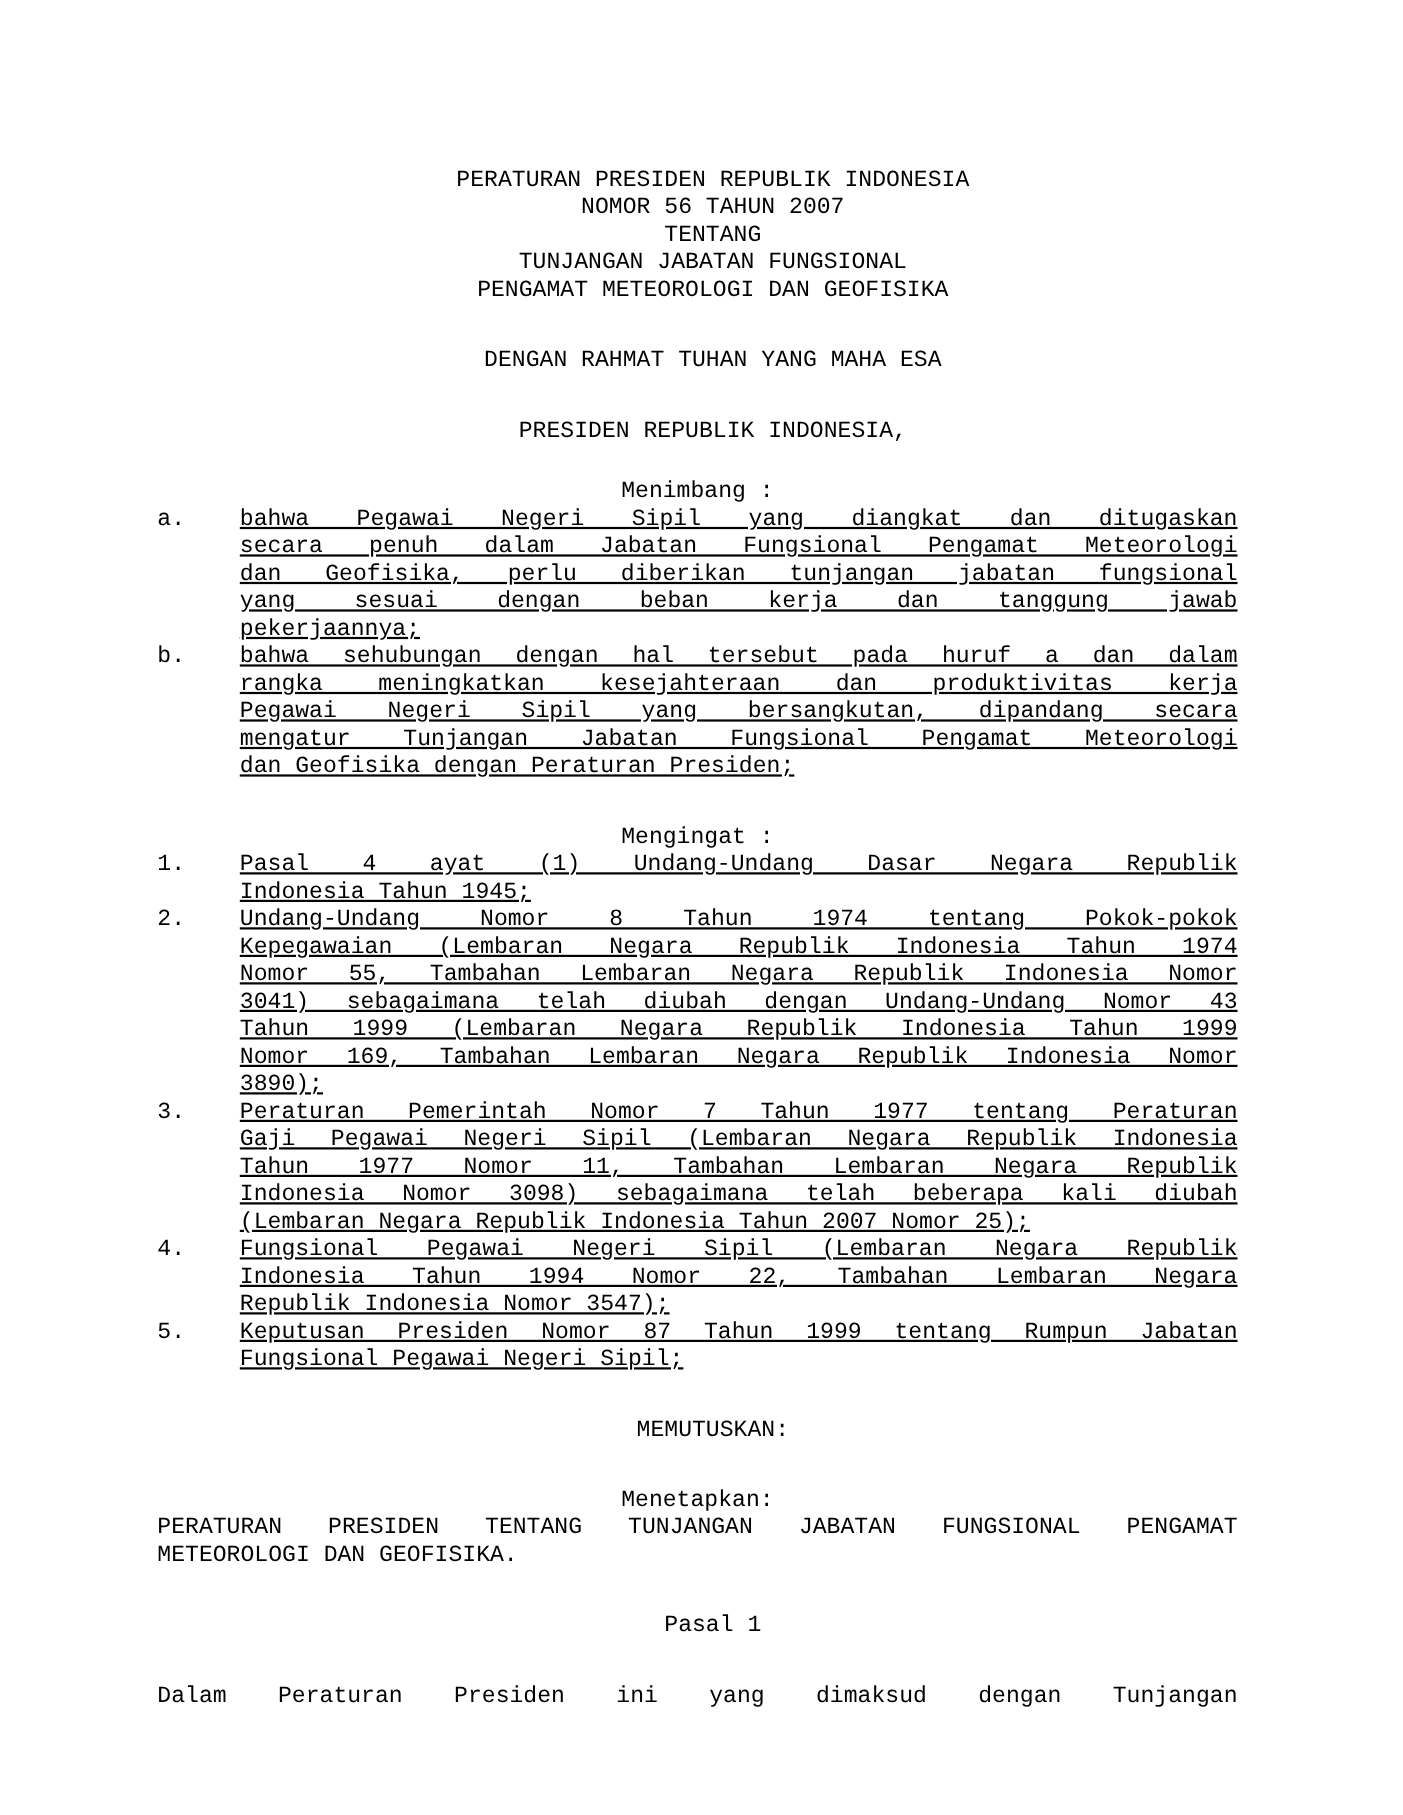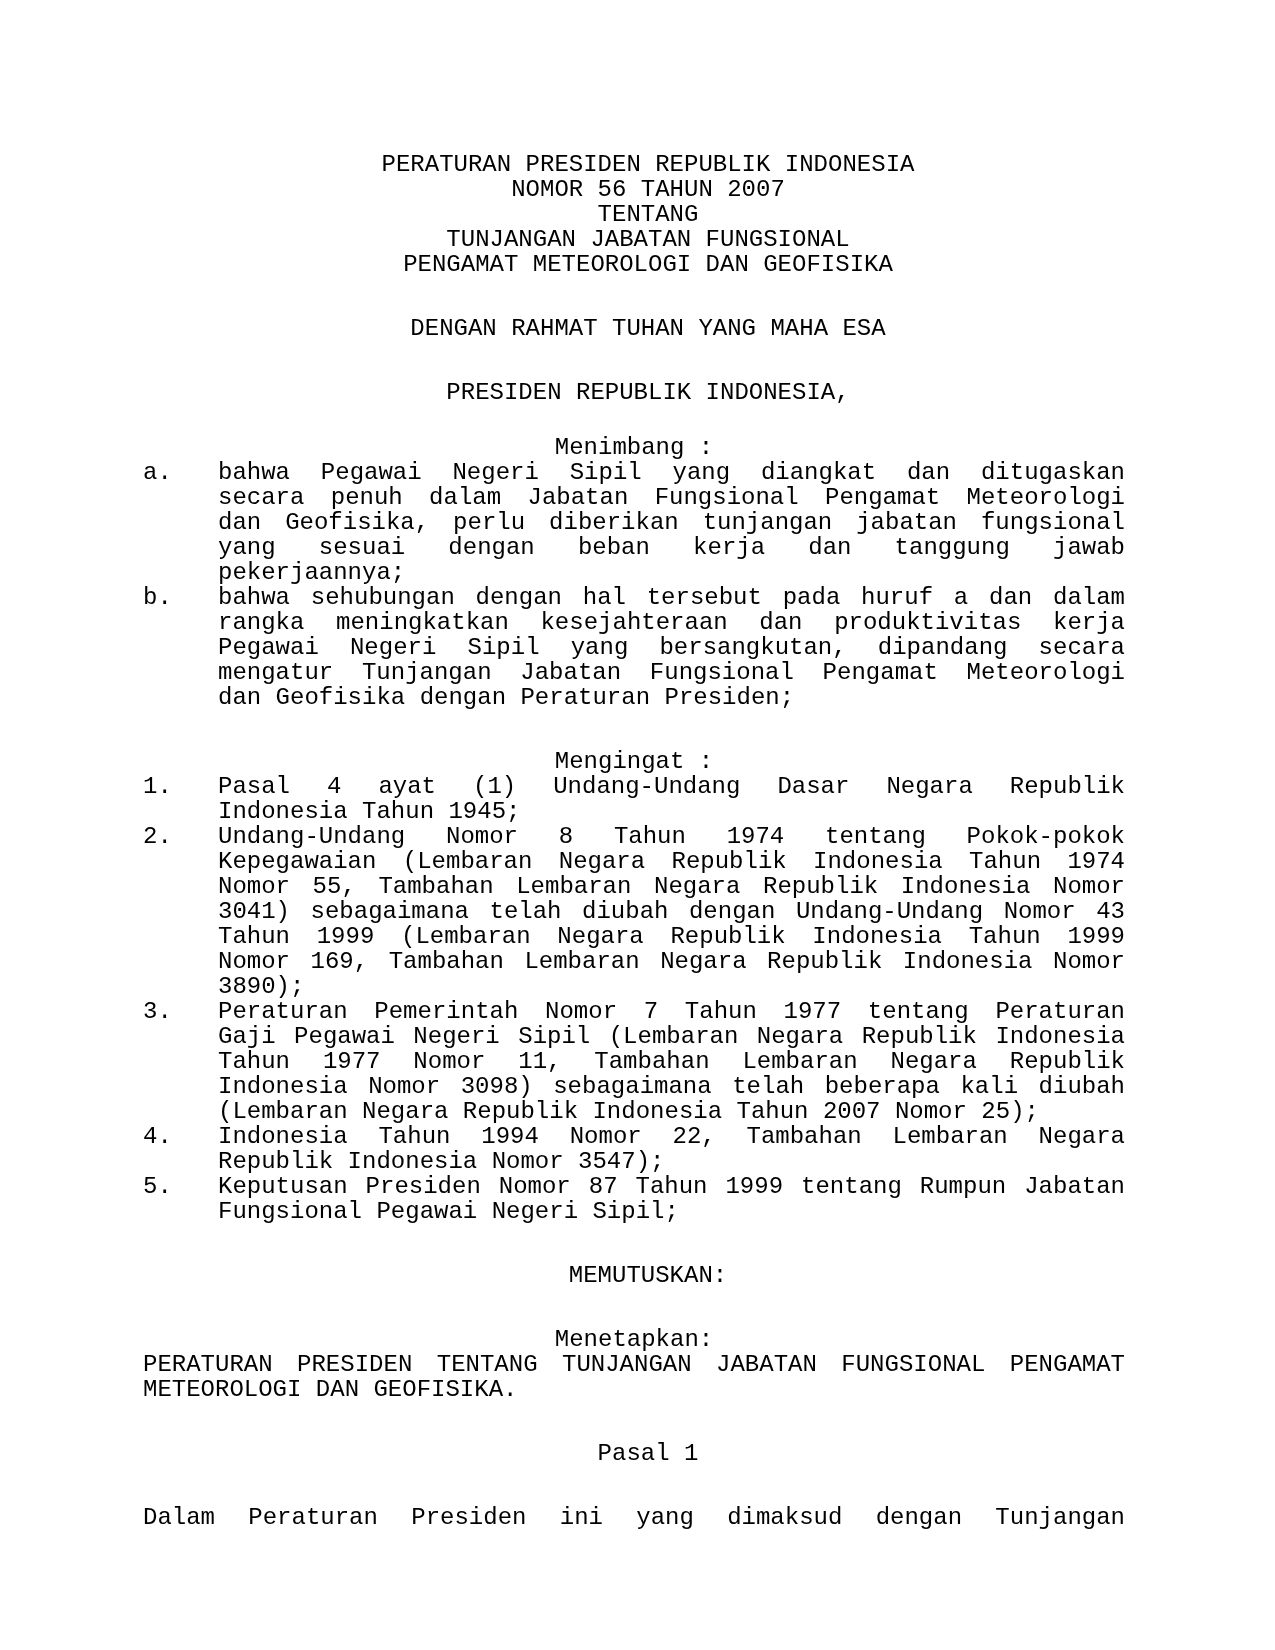--- a/index.html
+++ b/index.html
@@ -9,40 +9,40 @@
   }
   .page {
     position: relative;
     width: 1275px;
     height: 1650px;
     box-sizing: border-box;
     padding: 152px 150px 0 143px;
     background: #ffffff;
     color: #000000;
     font-family: "Liberation Mono", "DejaVu Sans Mono", monospace;
-    font-size: 24px;
+    font-size: 21px;
     line-height: 25px;
     overflow: hidden;
   }
   .center {
     text-align: center;
     padding-left: 28px; 
   }
   .mt1 { margin-top: 39px; }   
   .mt1b { margin-top: 30px; }  
   .label { text-align: center; }
   .item {
     display: flex;
     align-items: flex-start;
   }
   .marker {
     flex: 0 0 75px;
     width: 75px;
   }
-  .body { flex: 1 1 auto; min-width: 0; }
+  .body { flex: 1 1 auto; min-width: 0; text-decoration: underline; }
   .line { white-space: pre-wrap; }
   .jl {
     text-align: justify;
     text-align-last: justify;
   }
 </style>
 </head>
 <body>
 
 <div class="page">
@@ -112,20 +112,21 @@
           <div class="line jl">Peraturan Pemerintah Nomor 7 Tahun 1977 tentang Peraturan</div>
           <div class="line jl">Gaji Pegawai Negeri Sipil (Lembaran Negara Republik Indonesia</div>
           <div class="line jl">Tahun 1977 Nomor 11, Tambahan Lembaran Negara Republik</div>
           <div class="line jl">Indonesia Nomor 3098) sebagaimana telah beberapa kali diubah</div>
           <div class="line">(Lembaran Negara Republik Indonesia Tahun 2007 Nomor 25);</div>
         </div>
       </div>
       <div class="item">
         <div class="marker">4.</div>
         <div class="body">
+          <div class="line jl">Fungsional Pegawai Negeri Sipil (Lembaran Negara Republik</div>
           <div class="line jl">Indonesia Tahun 1994 Nomor 22, Tambahan Lembaran Negara</div>
           <div class="line">Republik Indonesia Nomor 3547);</div>
         </div>
       </div>
       <div class="item">
         <div class="marker">5.</div>
         <div class="body">
           <div class="line jl">Keputusan Presiden Nomor 87 Tahun 1999 tentang Rumpun Jabatan</div>
           <div class="line">Fungsional Pegawai Negeri Sipil;</div>
         </div>

